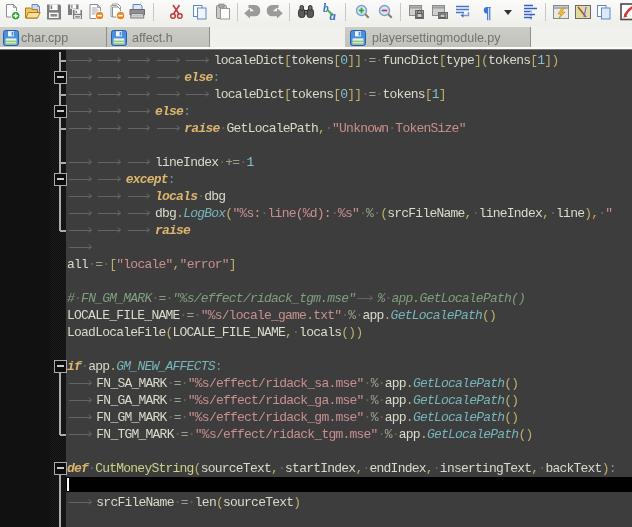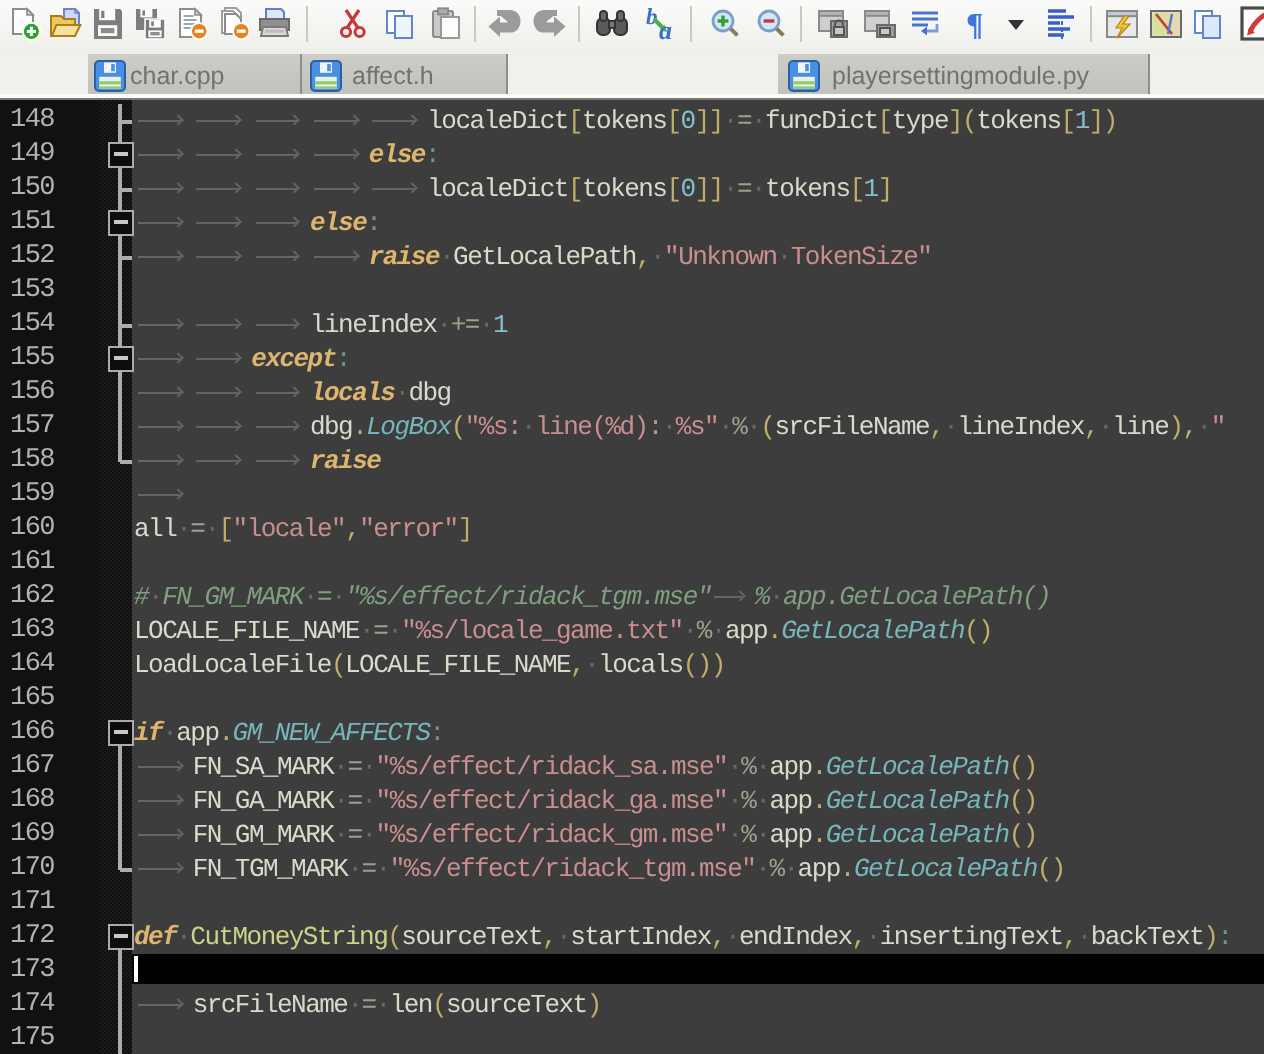--- a/index.html
+++ b/index.html
@@ -3,21 +3,21 @@
 <style>
   html,body{margin:0;padding:0;}
   body{width:632px;height:527px;overflow:hidden;position:relative;
        font-family:"Liberation Sans",sans-serif;background:#f4f4f1;}
   #toolbar{position:absolute;left:0;top:0;width:632px;height:26px;
     background:linear-gradient(#fbfbfa,#eeeeea);}
   .sep{position:absolute;top:3px;width:1px;height:18px;background:#c9c9c4;}
   .ticon{position:absolute;top:3px;width:18px;height:18px;}
   #tabbar{position:absolute;left:0;top:26px;width:632px;height:24px;background:#f0f0ed;}
   .tab{position:absolute;top:1px;height:21px;background:linear-gradient(#cdcdc7,#c1c1bb);
-    border-right:1px solid #8f8f8a;box-sizing:border-box;margin-left:44px;}
+    border-right:1px solid #8f8f8a;box-sizing:border-box;}
   .tab .tx{position:absolute;top:3.5px;font-size:12.5px;color:#72726d;white-space:nowrap;}
   #tabstrip-bottom{position:absolute;left:0;top:47px;width:632px;height:3px;background:#fbfbfa;border-bottom:0;}
   #tabhair{position:absolute;left:0;top:49px;width:632px;height:1px;background:#79766f;}
   .flop{position:absolute;width:16px;height:16px;top:2.5px;}
   #atab{position:absolute;left:209px;top:-1px;width:136px;height:25px;background:#fafafa;
     border-left:1px solid #8f8f8a;border-right:1px solid #8f8f8a;box-sizing:border-box;z-index:2;}
   #atab .teal{position:absolute;left:0;top:0;width:100%;height:3px;background:#93c7b6;}
   #atab .tx{position:absolute;left:22px;top:5.5px;font-size:12.5px;color:#1a1a1a;}
   
   #editor{position:absolute;left:0;top:50px;width:632px;height:477px;background:#3d3d3d;}
@@ -245,21 +245,20 @@
       <span class="tx" style="left:25px;">affect.h</span>
     </div>
 </div>
 <div id="tabstrip-bottom"></div>
 <div id="tabhair"></div>
 <div id="editor">
   <div id="nummargin"></div>
   <div id="foldmargin"></div>
   <div id="caretline"></div>
   <div id="caret"></div>
-  <div id="nums">148<br>149<br>150<br>151<br>152<br>153<br>154<br>155<br>156<br>157<br>158<br>159<br>160<br>161<br>162<br>163<br>164<br>165<br>166<br>167<br>168<br>169<br>170<br>171<br>172<br>173<br>174<br>175</div>
   <div id="code">
     <div class="cl" style="top:4px"><span class="t"></span><span class="t"></span><span class="t"></span><span class="t"></span><span class="t"></span><span class="d">localeDict</span><span class="p">[</span><span class="d">tokens</span><span class="p">[</span><span class="n">0</span><span class="p">]]</span><span class="w">·</span><span class="o">=</span><span class="w">·</span><span class="d">funcDict</span><span class="p">[</span><span class="d">type</span><span class="p">](</span><span class="d">tokens</span><span class="p">[</span><span class="n">1</span><span class="p">])</span></div>
     <div class="cl" style="top:21px"><span class="t"></span><span class="t"></span><span class="t"></span><span class="t"></span><span class="k">else</span><span class="q">:</span></div>
     <div class="cl" style="top:38px"><span class="t"></span><span class="t"></span><span class="t"></span><span class="t"></span><span class="t"></span><span class="d">localeDict</span><span class="p">[</span><span class="d">tokens</span><span class="p">[</span><span class="n">0</span><span class="p">]]</span><span class="w">·</span><span class="o">=</span><span class="w">·</span><span class="d">tokens</span><span class="p">[</span><span class="n">1</span><span class="p">]</span></div>
     <div class="cl" style="top:55px"><span class="t"></span><span class="t"></span><span class="t"></span><span class="k">else</span><span class="q">:</span></div>
     <div class="cl" style="top:72px"><span class="t"></span><span class="t"></span><span class="t"></span><span class="t"></span><span class="k">raise</span><span class="w">·</span><span class="d">GetLocalePath</span><span class="p">,</span><span class="w">·</span><span class="s">"Unknown</span><span class="w">·</span><span class="s">TokenSize"</span></div>
     <div class="cl" style="top:106px"><span class="t"></span><span class="t"></span><span class="t"></span><span class="d">lineIndex</span><span class="w">·</span><span class="o">+=</span><span class="w">·</span><span class="n">1</span></div>
     <div class="cl" style="top:123px"><span class="t"></span><span class="t"></span><span class="k">except</span><span class="q">:</span></div>
     <div class="cl" style="top:140px"><span class="t"></span><span class="t"></span><span class="t"></span><span class="k">locals</span><span class="w">·</span><span class="d">dbg</span></div>
     <div class="cl" style="top:157px"><span class="t"></span><span class="t"></span><span class="t"></span><span class="d">dbg</span><span class="p">.</span><span class="a">LogBox</span><span class="p">(</span><span class="s">"%s:</span><span class="w">·</span><span class="s">line(%d):</span><span class="w">·</span><span class="s">%s"</span><span class="w">·</span><span class="o">%</span><span class="w">·</span><span class="p">(</span><span class="d">srcFileName</span><span class="p">,</span><span class="w">·</span><span class="d">lineIndex</span><span class="p">,</span><span class="w">·</span><span class="d">line</span><span class="p">),</span><span class="w">·</span><span class="s">"</span></div>

